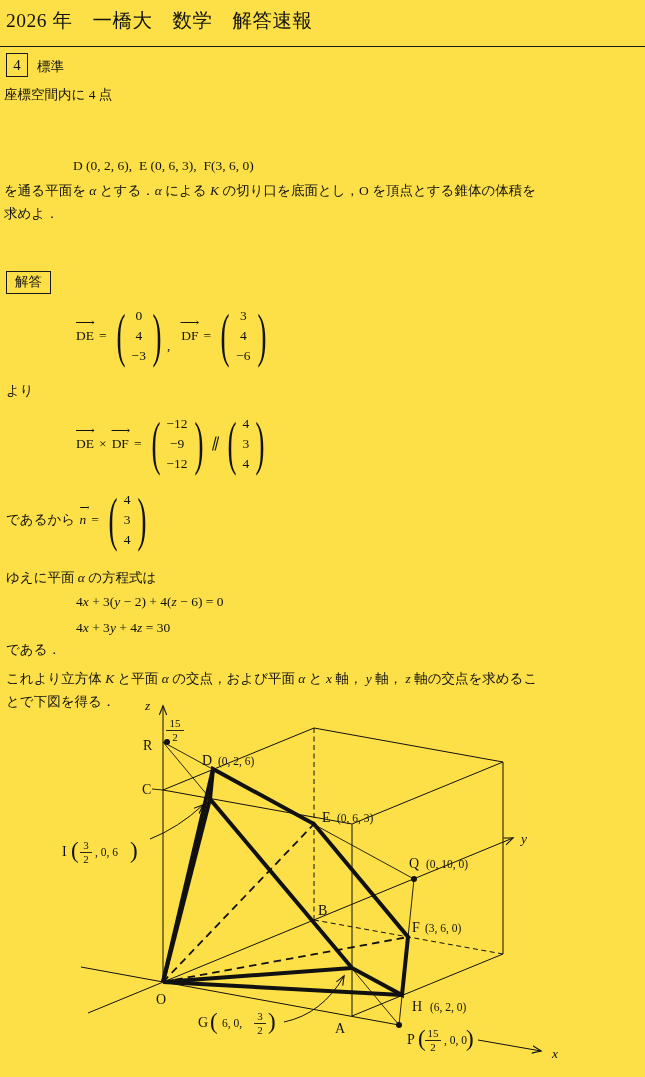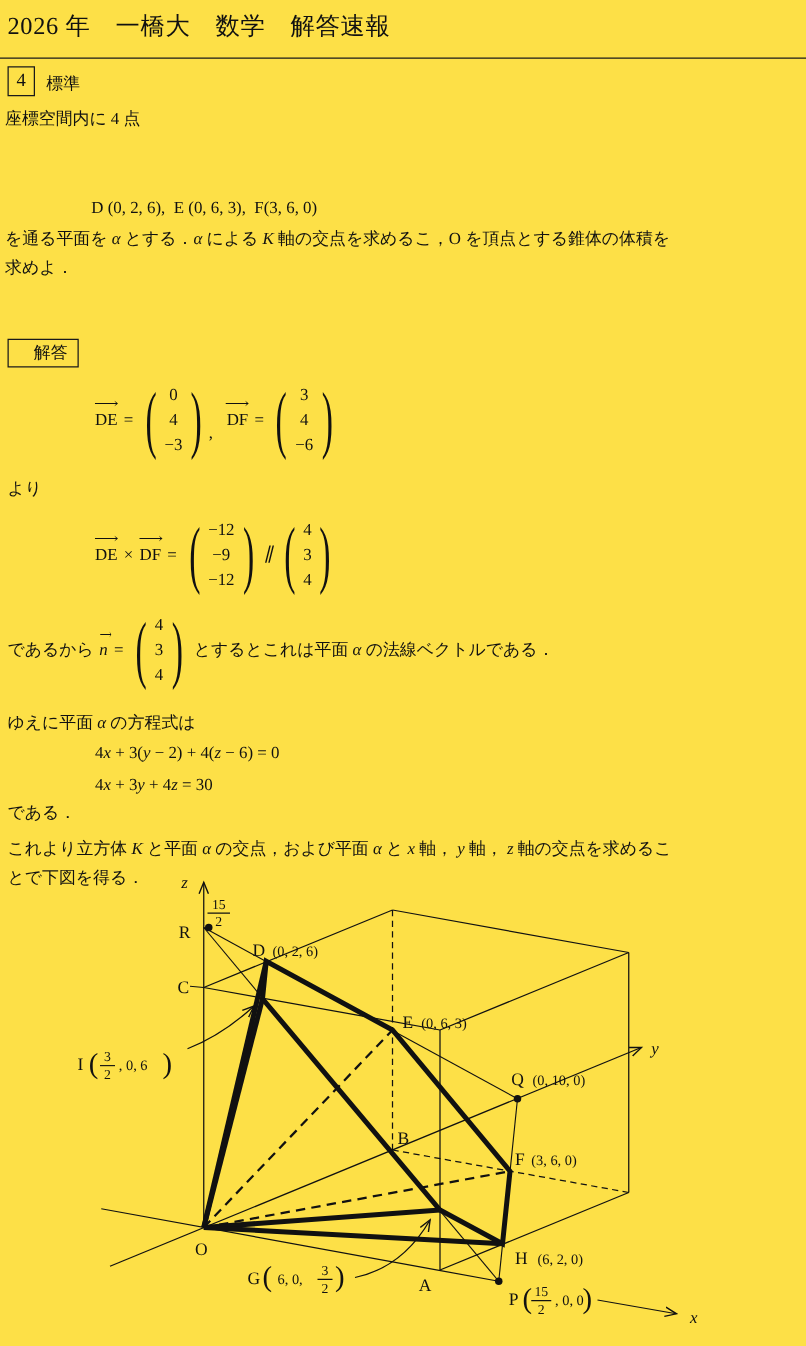--- a/index.html
+++ b/index.html
@@ -12,21 +12,21 @@
   .t13 { font-size:13.5px; white-space:pre; }
   .it  { font-style:italic; }
   .title { font-size:19.5px; letter-spacing:0.5px; }
   .note  { font-size:11px; }
   .rule  { left:0; right:0; border-top:1.3px solid #1a1a1a; height:0; }
   .numbox {
     width:20px; height:22px; border:1.2px solid #1a1a1a; text-align:center;
     font-size:15px; line-height:22px;
   }
   .ansbox {
-    border:1.2px solid #1a1a1a; padding:1px 8px 2px 20px; font-size:13.5px;
+    border:1.2px solid #1a1a1a; padding:1px 8px 2px 8px; font-size:13.5px;
   }
   .mrow { display:flex; align-items:center; font-size:13.5px; white-space:pre; }
   .op { margin:0 4px; }
   .ov { position:relative; display:inline-block; padding:0 1px; }
   .ov .arr {
     position:absolute; left:0; right:0; top:-12px; text-align:center;
     font-size:11px; transform:scaleX(1.25); transform-origin:center;
   }
   .ov .arr.short { transform:scaleX(0.6); top:-11px; }
   .cvec { display:inline-flex; align-items:center; }
@@ -51,21 +51,21 @@
 <div id="page">
 
   <div class="abs title" style="left:6px; top:7px;">2026 年　一橋大　数学　解答速報</div>
   <div class="abs rule" style="top:46px;"></div>
 
   <div class="abs numbox" style="left:6px; top:53px;">4</div>
   <div class="abs t13" style="left:37px; top:58px;">標準</div>
 
   <div class="abs t13" style="left:4px;  top:86px;">座標空間内に 4 点</div>
   <div class="abs t13" style="left:73px; top:158px;">D (0, 2, 6),  E (0, 6, 3),  F(3, 6, 0)</div>
-  <div class="abs t13" style="left:4px;  top:182px;"><span>を通る平面を </span><span class="it">α</span><span> とする．</span><span class="it">α</span><span> による </span><span class="it">K</span><span> 軸の交点を求めるこ，O を頂点とする錐体の体積を</span></div>
+  <div class="abs t13" style="left:4px;  top:182px;"><span>を通る平面を </span><span class="it">α</span><span> とする．</span><span class="it">α</span><span> による </span><span class="it">K</span><span> の切り口を底面とし，O を頂点とする錐体の体積を</span></div>
   <div class="abs t13" style="left:4px;  top:205px;">求めよ．</div>
 
   <div class="abs ansbox" style="left:6px; top:271px;">解答</div>
 
   <div class="abs mrow" style="left:75px; top:306px;">
     <span class="ov"><span class="arr">⟶</span><span>DE</span></span>
     <span class="op">=</span>
     <span class="cvec">
       <span class="paren">(</span>
       <span class="col">
@@ -123,21 +123,20 @@
     <span class="op">=</span>
     <span class="cvec">
       <span class="paren">(</span>
       <span class="col">
         <span>4</span>
         <span>3</span>
         <span>4</span>
       </span>
       <span class="paren">)</span>
     </span>
-    <span><span> とするとこれは平面 </span><span class="it">α</span><span> の法線ベクトルである．</span></span>
   </div>
 
   <div class="abs t13" style="left:6px;  top:569px;"><span>ゆえに平面 </span><span class="it">α</span><span> の方程式は</span></div>
   <div class="abs t13" style="left:76px; top:594px;"><span>4</span><span class="it">x</span><span> + 3(</span><span class="it">y</span><span> − 2) + 4(</span><span class="it">z</span><span> − 6) = 0</span></div>
   <div class="abs t13" style="left:76px; top:620px;"><span>4</span><span class="it">x</span><span> + 3</span><span class="it">y</span><span> + 4</span><span class="it">z</span><span> = 30</span></div>
   <div class="abs t13" style="left:6px;  top:641px;">である．</div>
   <div class="abs t13" style="left:6px;  top:670px;"><span>これより立方体 </span><span class="it">K</span><span> と平面 </span><span class="it">α</span><span> の交点，および平面 </span><span class="it">α</span><span> と </span><span class="it">x</span><span> 軸， </span><span class="it">y</span><span> 軸， </span><span class="it">z</span><span> 軸の交点を求めるこ</span></div>
 
   <div class="abs" style="left:0; top:688px; width:606px; height:389px;">
     <div class="abs t13" style="left:6px; top:5px;">とで下図を得る．</div>

